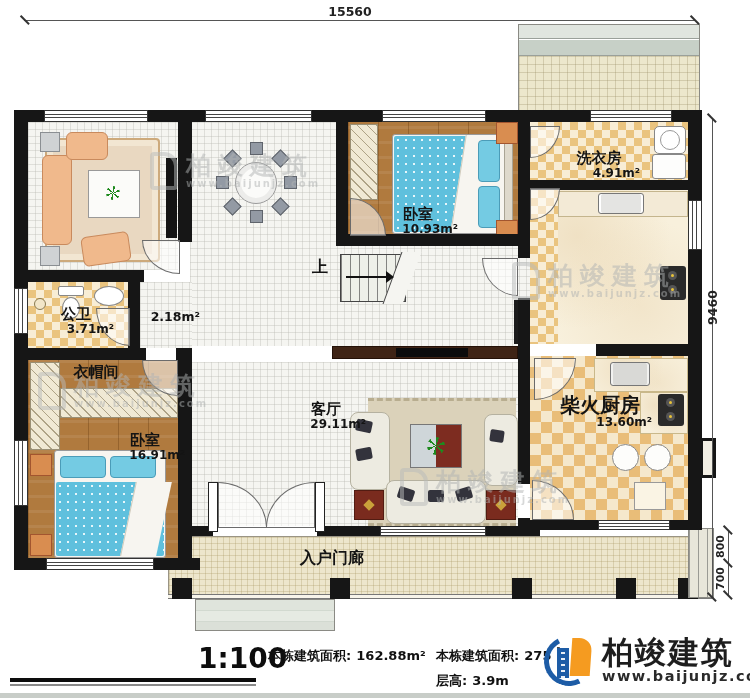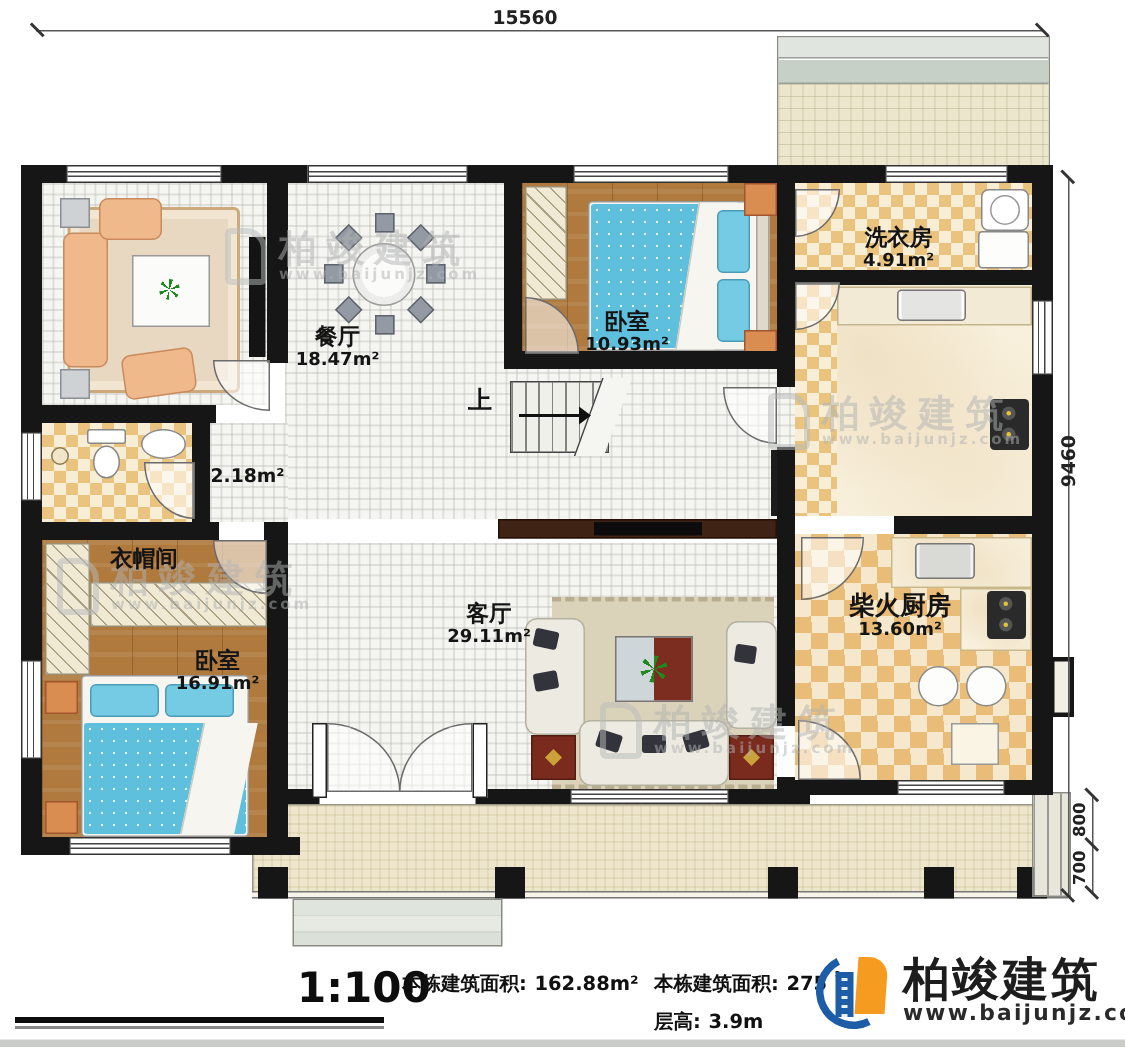--- a/index.html
+++ b/index.html
@@ -14,21 +14,21 @@
   .marble{background:#f8f0dc;background-image:radial-gradient(circle at 30% 30%,rgba(220,190,140,.30),transparent 60%),radial-gradient(circle at 70% 75%,rgba(220,190,140,.22),transparent 55%);}
   .porchf{background-color:#ede6cc;background-image:linear-gradient(rgba(170,150,100,.30) 1px,transparent 1px),linear-gradient(90deg,rgba(170,150,100,.30) 1px,transparent 1px);background-size:6px 6px;}
   .terrf{background-color:#ece7cc;background-image:linear-gradient(rgba(160,150,110,.35) 1px,transparent 1px),linear-gradient(90deg,rgba(160,150,110,.35) 1px,transparent 1px);background-size:8px 8px;}
   .wall{background:#161616;}
   .win{background:#fff;border:1px solid #333;}
   .win.h{background-image:linear-gradient(#444 0 0),linear-gradient(#444 0 0);background-repeat:no-repeat;background-size:100% 1px;background-position:0 30%,0 65%;}
   .win.v{background-image:linear-gradient(90deg,#444 1px,transparent 0),linear-gradient(90deg,#444 1px,transparent 0);background-repeat:no-repeat;background-size:1px 100%;background-position:30% 0,65% 0;}
   .door{border:1px solid #6b6b6b;background:rgba(255,255,255,.55);}
   .rl{position:absolute;text-align:center;line-height:1.12;font-weight:bold;color:#141414;}
   .rl .nm{font-size:15px;}
-  .rl .ar{font-size:12px;}
+  .rl .ar{font-size:12px;text-align:right;}
   .hatch{background-color:#f0e9d4;background-image:repeating-linear-gradient(45deg,rgba(120,105,70,.55) 0 1px,transparent 1px 7px);border:1px solid #9a8f74;}
   .sofa{background:#edebe1;border:1px solid #b5b1a0;border-radius:8px;}
   .pillow{background:#33333c;border-radius:2px;}
   .dimline{background:#555;}
   .dimtext{font-size:12.5px;font-weight:bold;color:#222;text-align:center;}
   .tick{width:12px;height:1.5px;background:#333;transform:rotate(45deg);}
   .vtext{transform:rotate(-90deg);transform-origin:center;}
   .wm{position:absolute;display:flex;align-items:center;gap:8px;opacity:.5;pointer-events:none;}
   .wm .t1{font-size:25px;font-weight:bold;letter-spacing:7px;color:#b0b3b3;line-height:1;}
   .wm .t2{font-size:10px;font-weight:bold;letter-spacing:2px;color:#b0b3b3;}
@@ -239,49 +239,52 @@
       </div>
   </div>
   <div class="wm" style="left:400px;top:468px;">
     <div class="wm-ic"></div>
     <div>
         <div class="t1">柏竣建筑</div>
     <div class="t2">www.baijunjz.com</div>
       </div>
   </div>
 
-  <div class="rl" style="left:185px;top:216px;width:80px;">
-    <div class="nm">餐厅</div>
-    <div class="ar">18.47m²</div>
-  </div>
   <div class="rl" style="left:378px;top:206px;width:80px;">
     <div class="nm">卧室</div>
     <div class="ar">10.93m²</div>
   </div>
   <div class="rl" style="left:558px;top:150px;width:82px;">
     <div class="nm">洗衣房</div>
     <div class="ar">4.91m²</div>
   </div>
+  <div class="rl" style="left:38px;top:306px;width:76px;">
+    <div class="nm">公卫</div>
+    <div class="ar">3.71m²</div>
+  </div>
   <div class="rl" style="left:130px;top:310px;width:70px;">
     <div class="ar" style="font-size:12.5px;">2.18m²</div>
   </div>
   <div class="rl" style="left:56px;top:364px;width:80px;">
     <div class="nm">衣帽间</div>
   </div>
   <div class="rl" style="left:105px;top:432px;width:80px;">
     <div class="nm">卧室</div>
     <div class="ar">16.91m²</div>
   </div>
   <div class="rl" style="left:286px;top:401px;width:80px;">
     <div class="nm">客厅</div>
     <div class="ar">29.11m²</div>
   </div>
   <div class="rl" style="left:548px;top:394px;width:104px;">
-    <div class="nm" style="font-size:17px;font-family:Liberation Serif, serif;">柴火厨房</div>
+    <div class="nm" style="font-size:20px;">柴火厨房</div>
     <div class="ar">13.60m²</div>
+  </div>
+  <div class="rl" style="left:272px;top:549px;width:120px;">
+    <div class="nm" style="font-size:16px;">入户门廊</div>
   </div>
   <div class="rl" style="left:308px;top:258px;width:24px;">
     <div class="nm" style="font-size:16px;">上</div>
   </div>
 
   <div class="a dimline" style="left:24px;top:20px;width:672px;height:1px;"></div>
   <div class="a tick" style="left:19px;top:19px;"></div>
   <div class="a tick" style="left:689px;top:19px;"></div>
   <div class="a dimtext" style="left:310px;top:4px;width:80px;">15560</div>
   <div class="a dimline" style="left:712px;top:118px;width:1px;height:480px;"></div>

